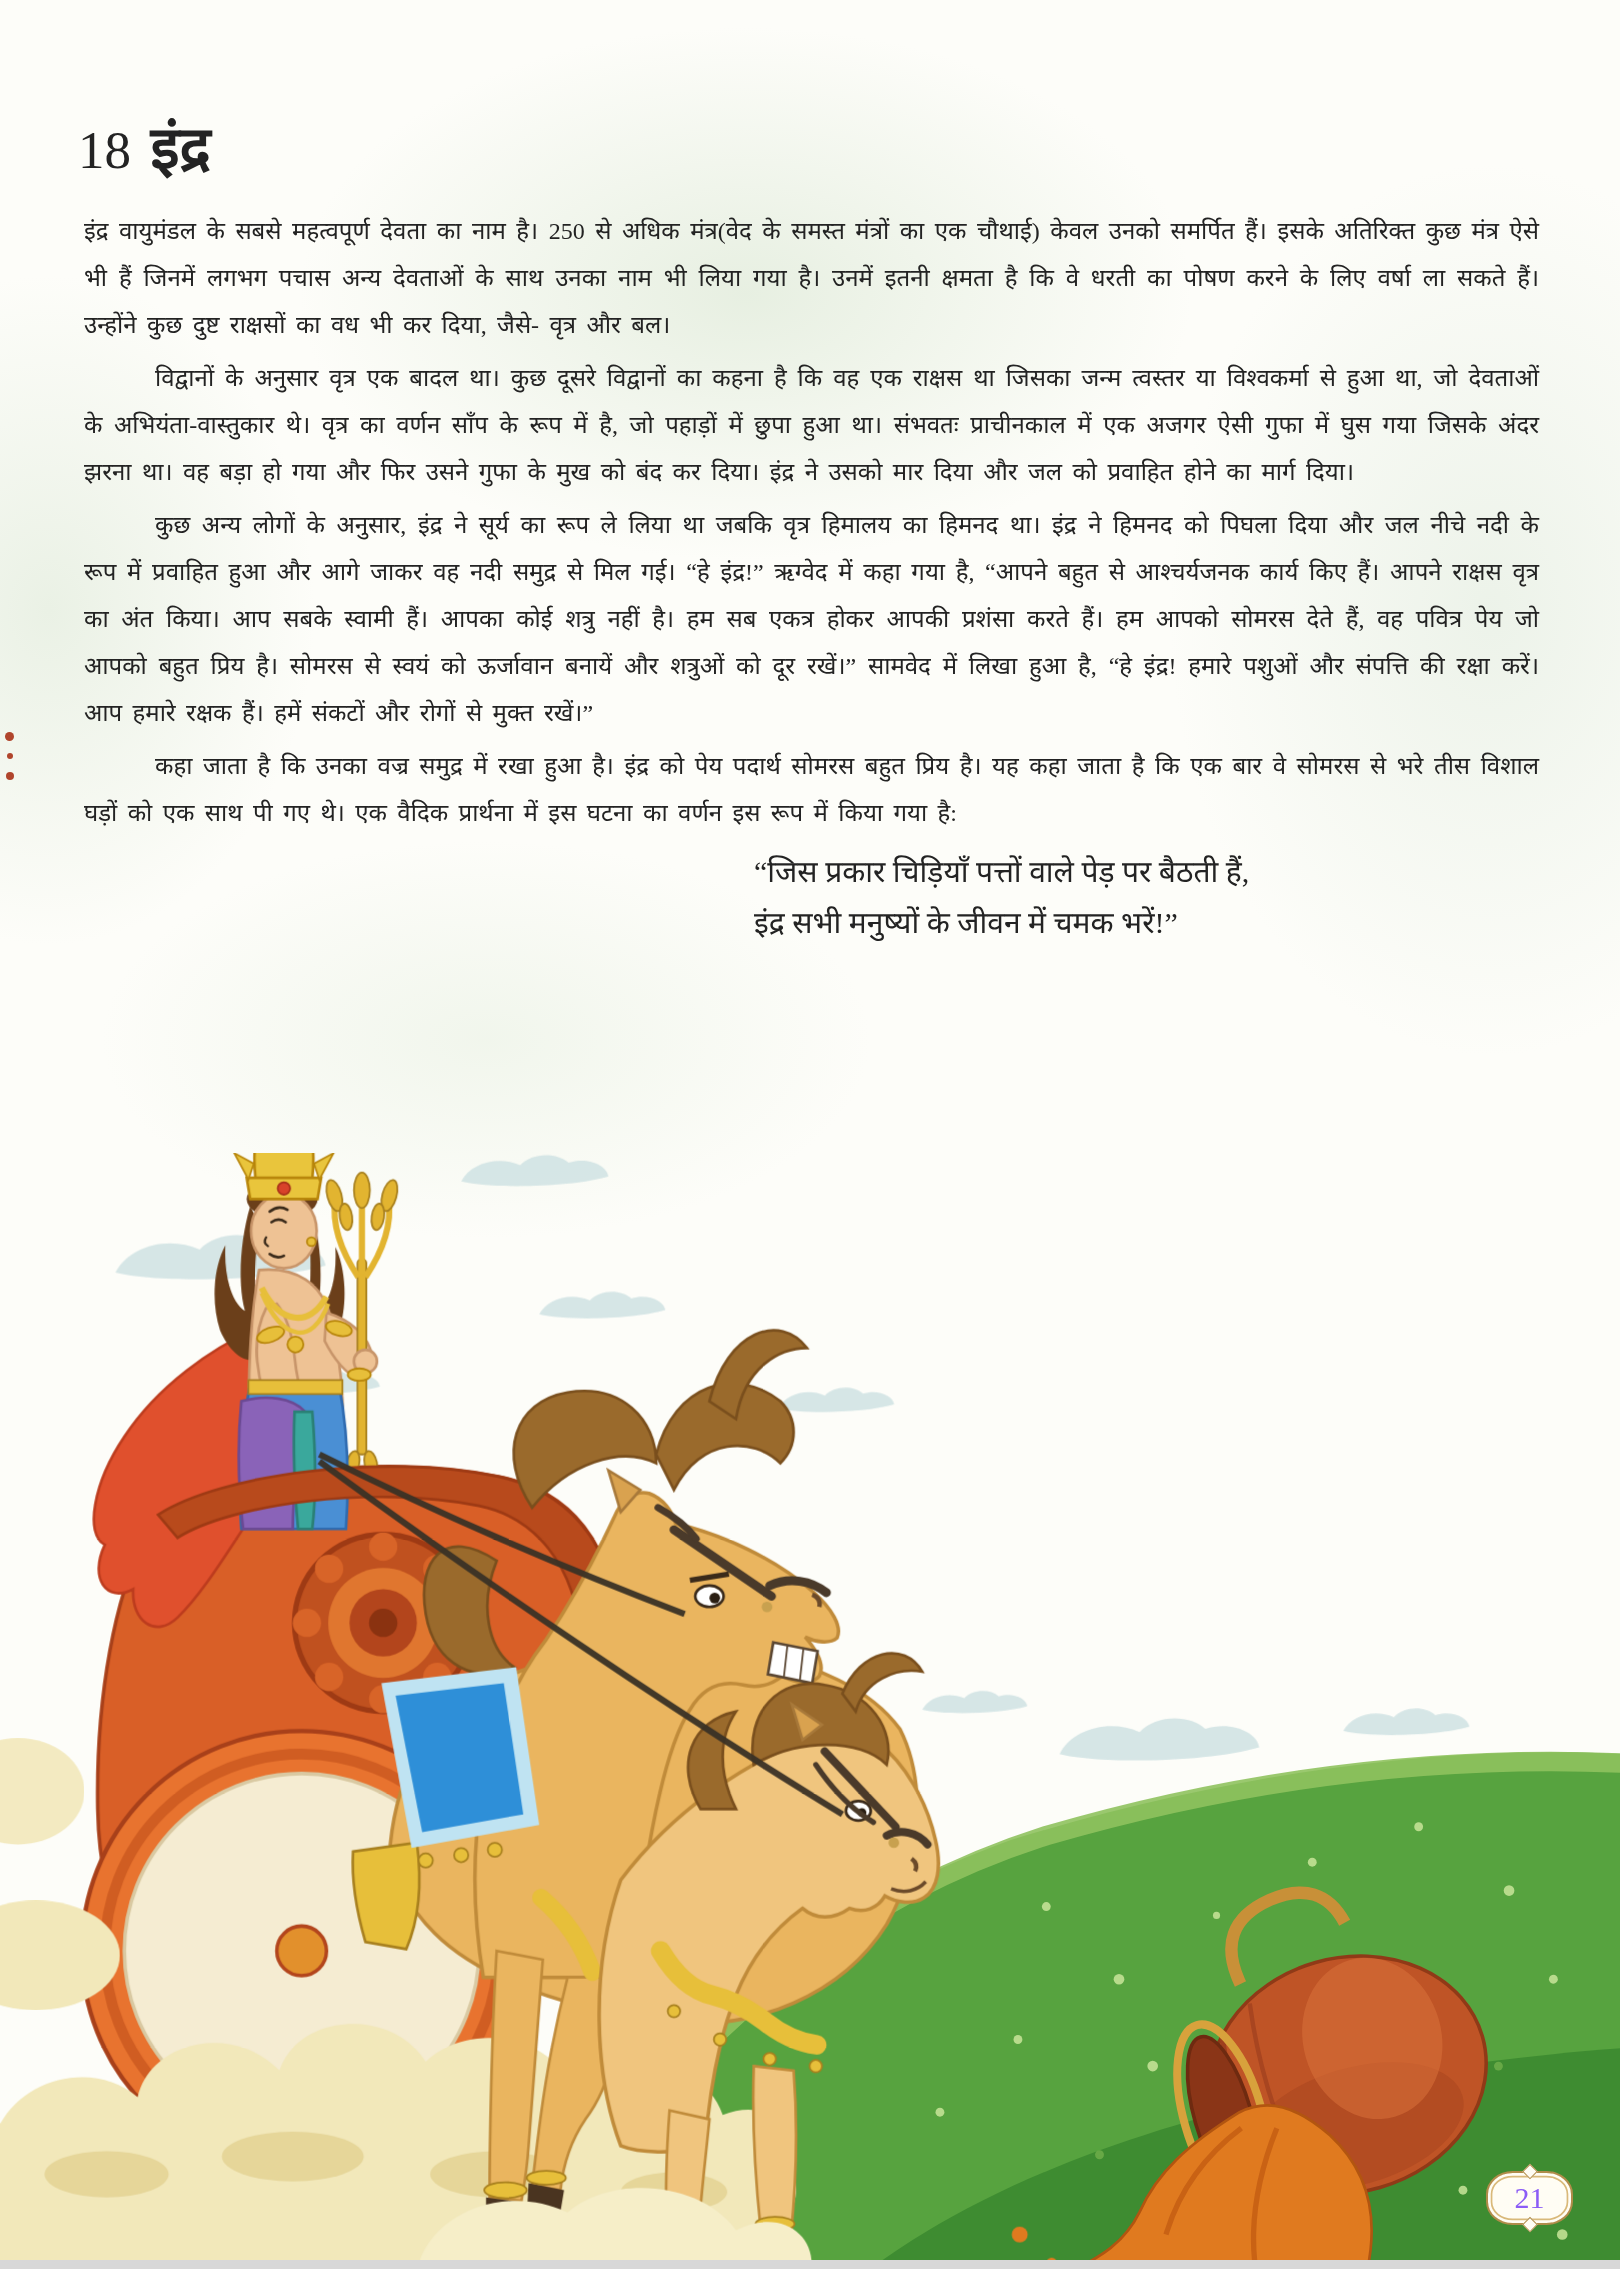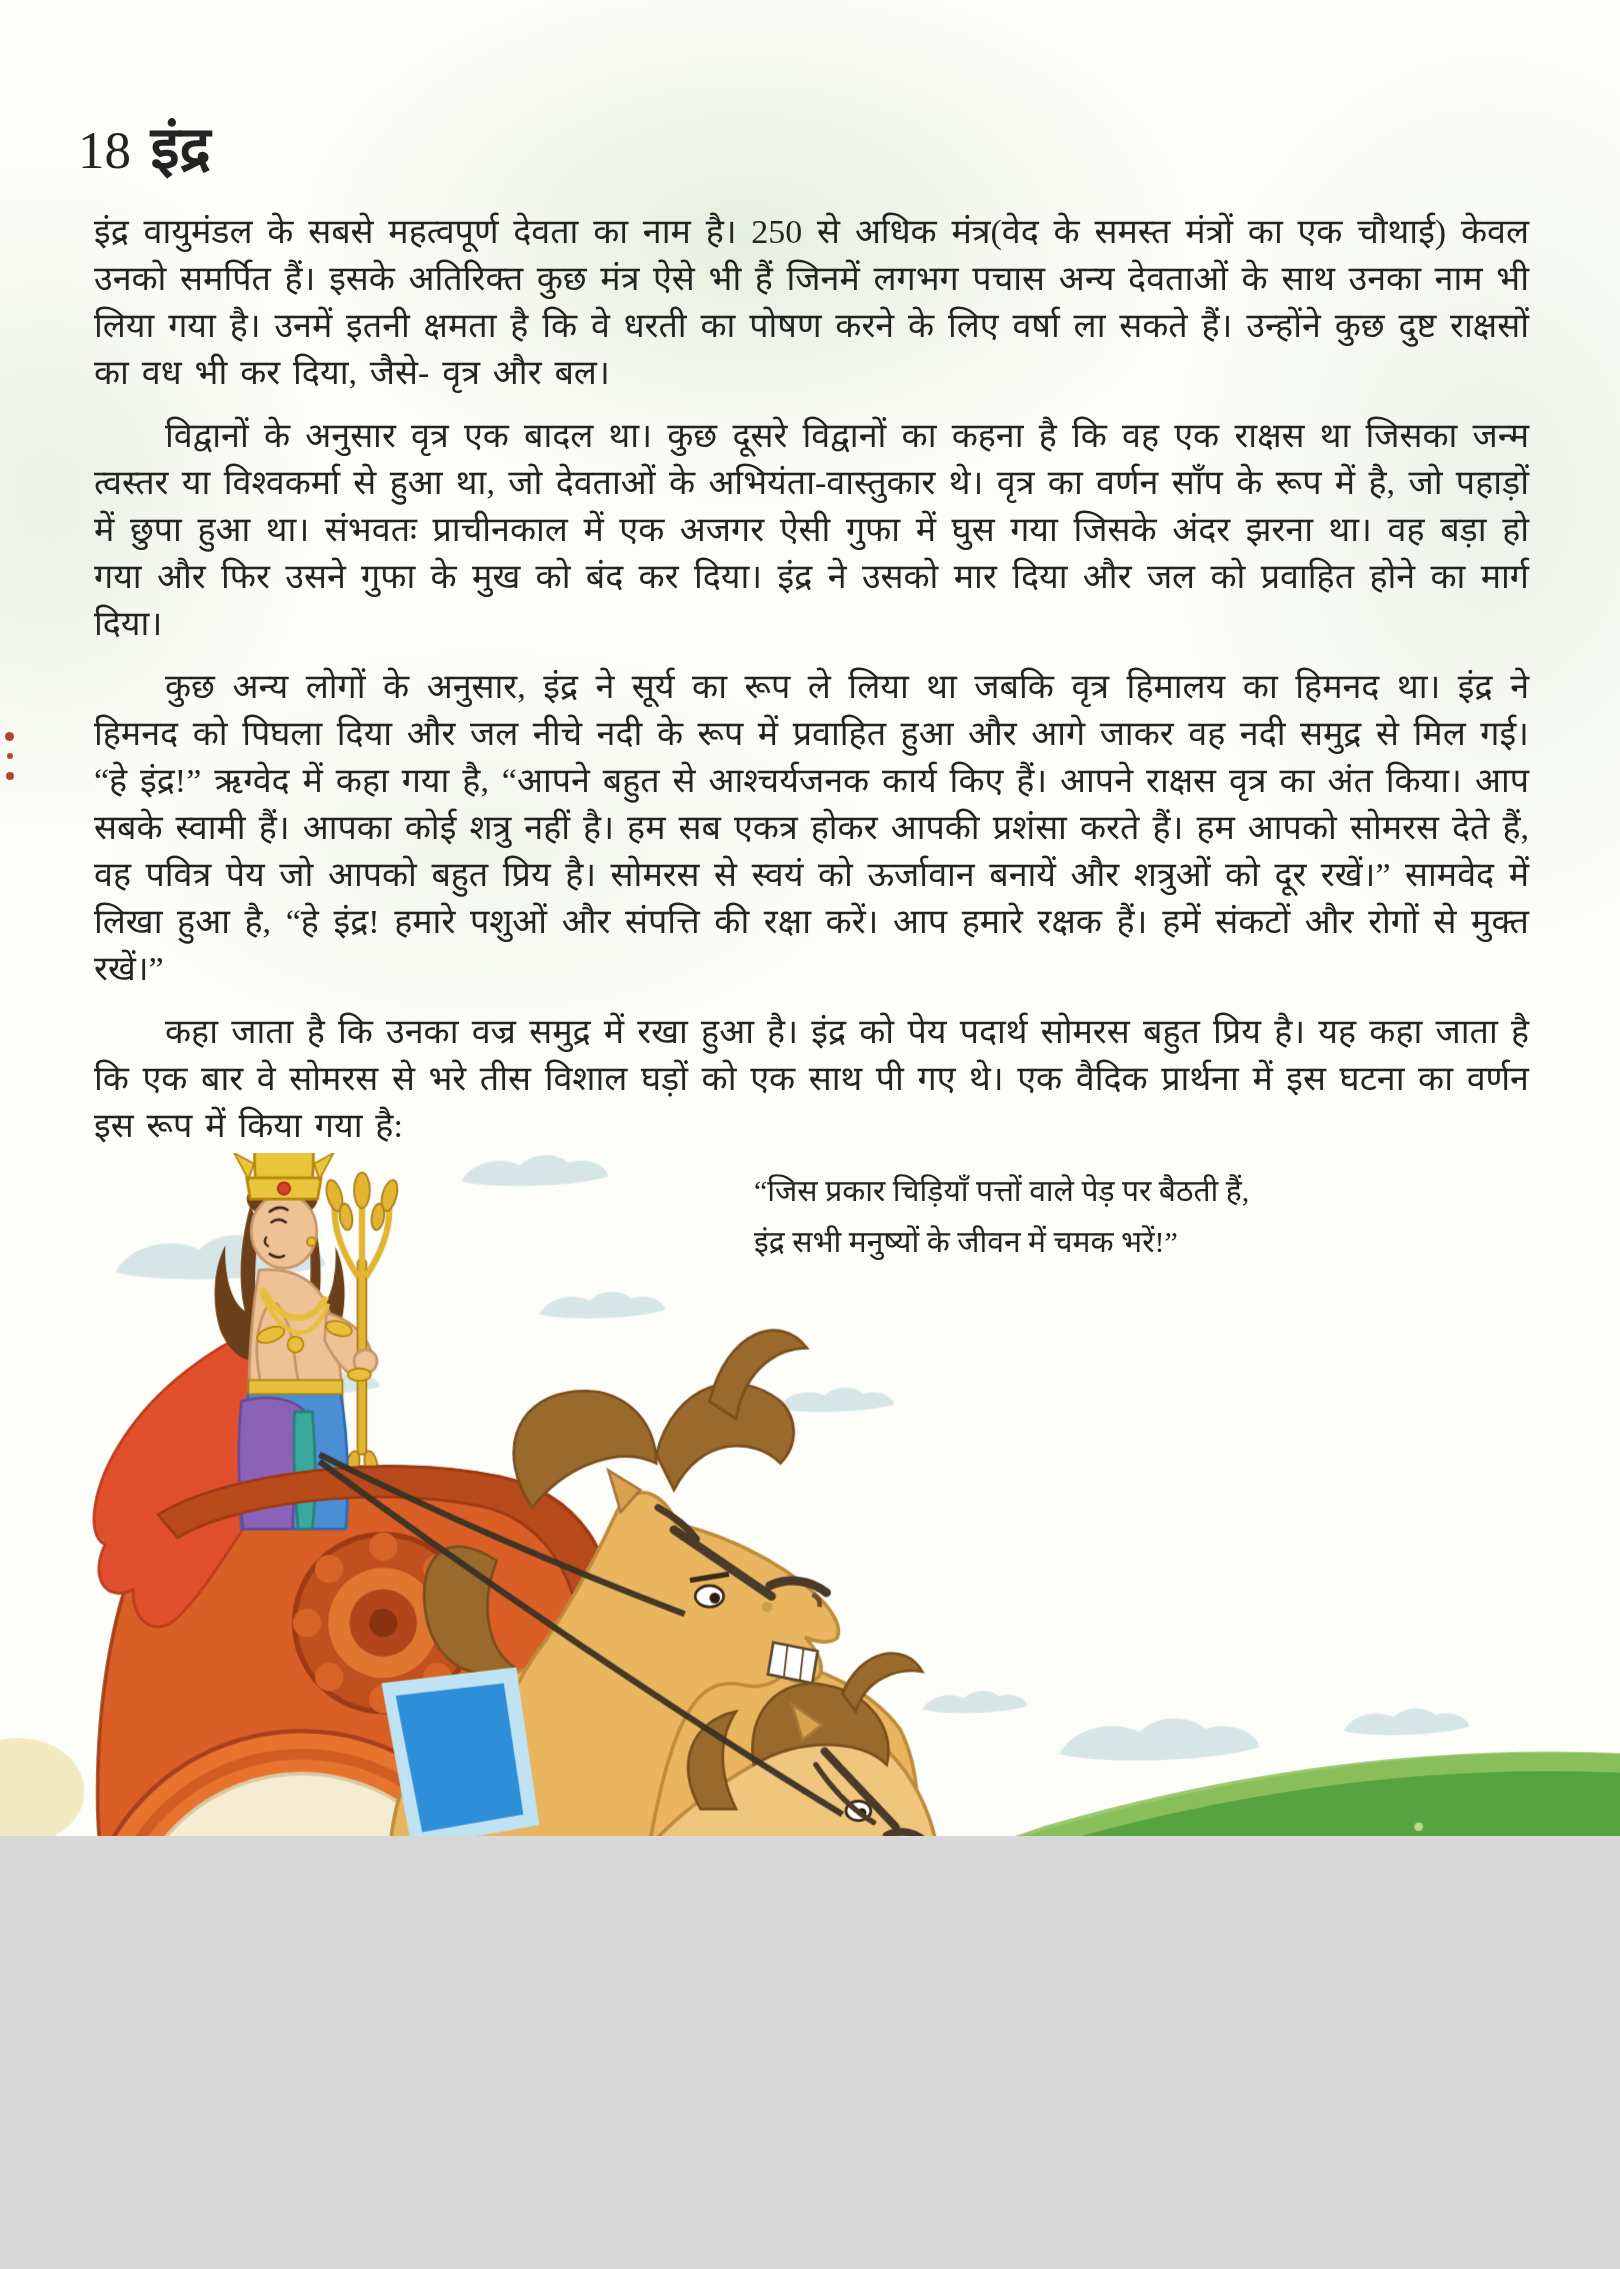--- a/index.html
+++ b/index.html
@@ -1,30 +1,30 @@
 <!DOCTYPE html>
 <html style="font-size:14px"><head>
 <meta charset="utf-8">
 <style>
   html,body{margin:0;padding:0;background:#d8d8d8;}
   .page{
-    position:relative;width:1621px;height:1836px;overflow:hidden;
+    position:relative;width:1621px;height:2260px;overflow:hidden;
     background-color:#fdfdf9;
     background-image:
       radial-gradient(ellipse 638px 381px at 46% 13%, rgba(213,228,206,.55), transparent 70%),
       radial-gradient(ellipse 461px 638px at 92% 27%, rgba(216,230,214,.45), transparent 70%),
       radial-gradient(ellipse 381px 479px at 3% 27%, rgba(215,229,209,.5), transparent 70%),
       radial-gradient(ellipse 550px 284px at 30% 46%, rgba(223,235,217,.4), transparent 70%);
     font-family:"Liberation Serif","DejaVu Serif",serif;color:#232323;
   }
   .text-block{position:absolute;left:78px;right:76px;top:105px;z-index:2;}
   .chapter-title{display:flex;align-items:baseline;gap:19.5px;margin:0 0 23px 0;}
   .chapter-num{font-size:53px;font-weight:normal;}
   .chapter-name{font-size:59px;font-weight:bold;}
-  .para{font-size:34px;line-height:47px;text-align:justify;word-spacing:4.4px;margin:16px;}
+  .para{font-size:24px;line-height:47px;text-align:justify;word-spacing:4.4px;margin:6px;}
   .para.indent{text-indent:71px;}
   .poem{margin:8.9px 0 0 676px;font-size:30px;line-height:51px;}
   .poem-line{white-space:nowrap;}
   .margin-ornament{position:absolute;left:5.3px;top:732px;display:flex;flex-direction:column;align-items:center;gap:12.4px;z-index:2;}
   .margin-ornament i{display:block;border-radius:50%;background:#b0452c;}
   .d1{width:8.9px;height:8.9px;} .d2{width:6.2px;height:6.2px;background:#c4563a;} .d3{width:8px;height:8px;}
   .illustration{position:absolute;left:0;top:1153px;width:1621px;height:1117px;z-index:1;}
   .page-badge{
     position:absolute;left:1486px;top:2171px;width:83px;height:50px;z-index:3;
     background:#fffdf4;border:2.7px solid #b08c4a;border-radius:26.6px/23px;

